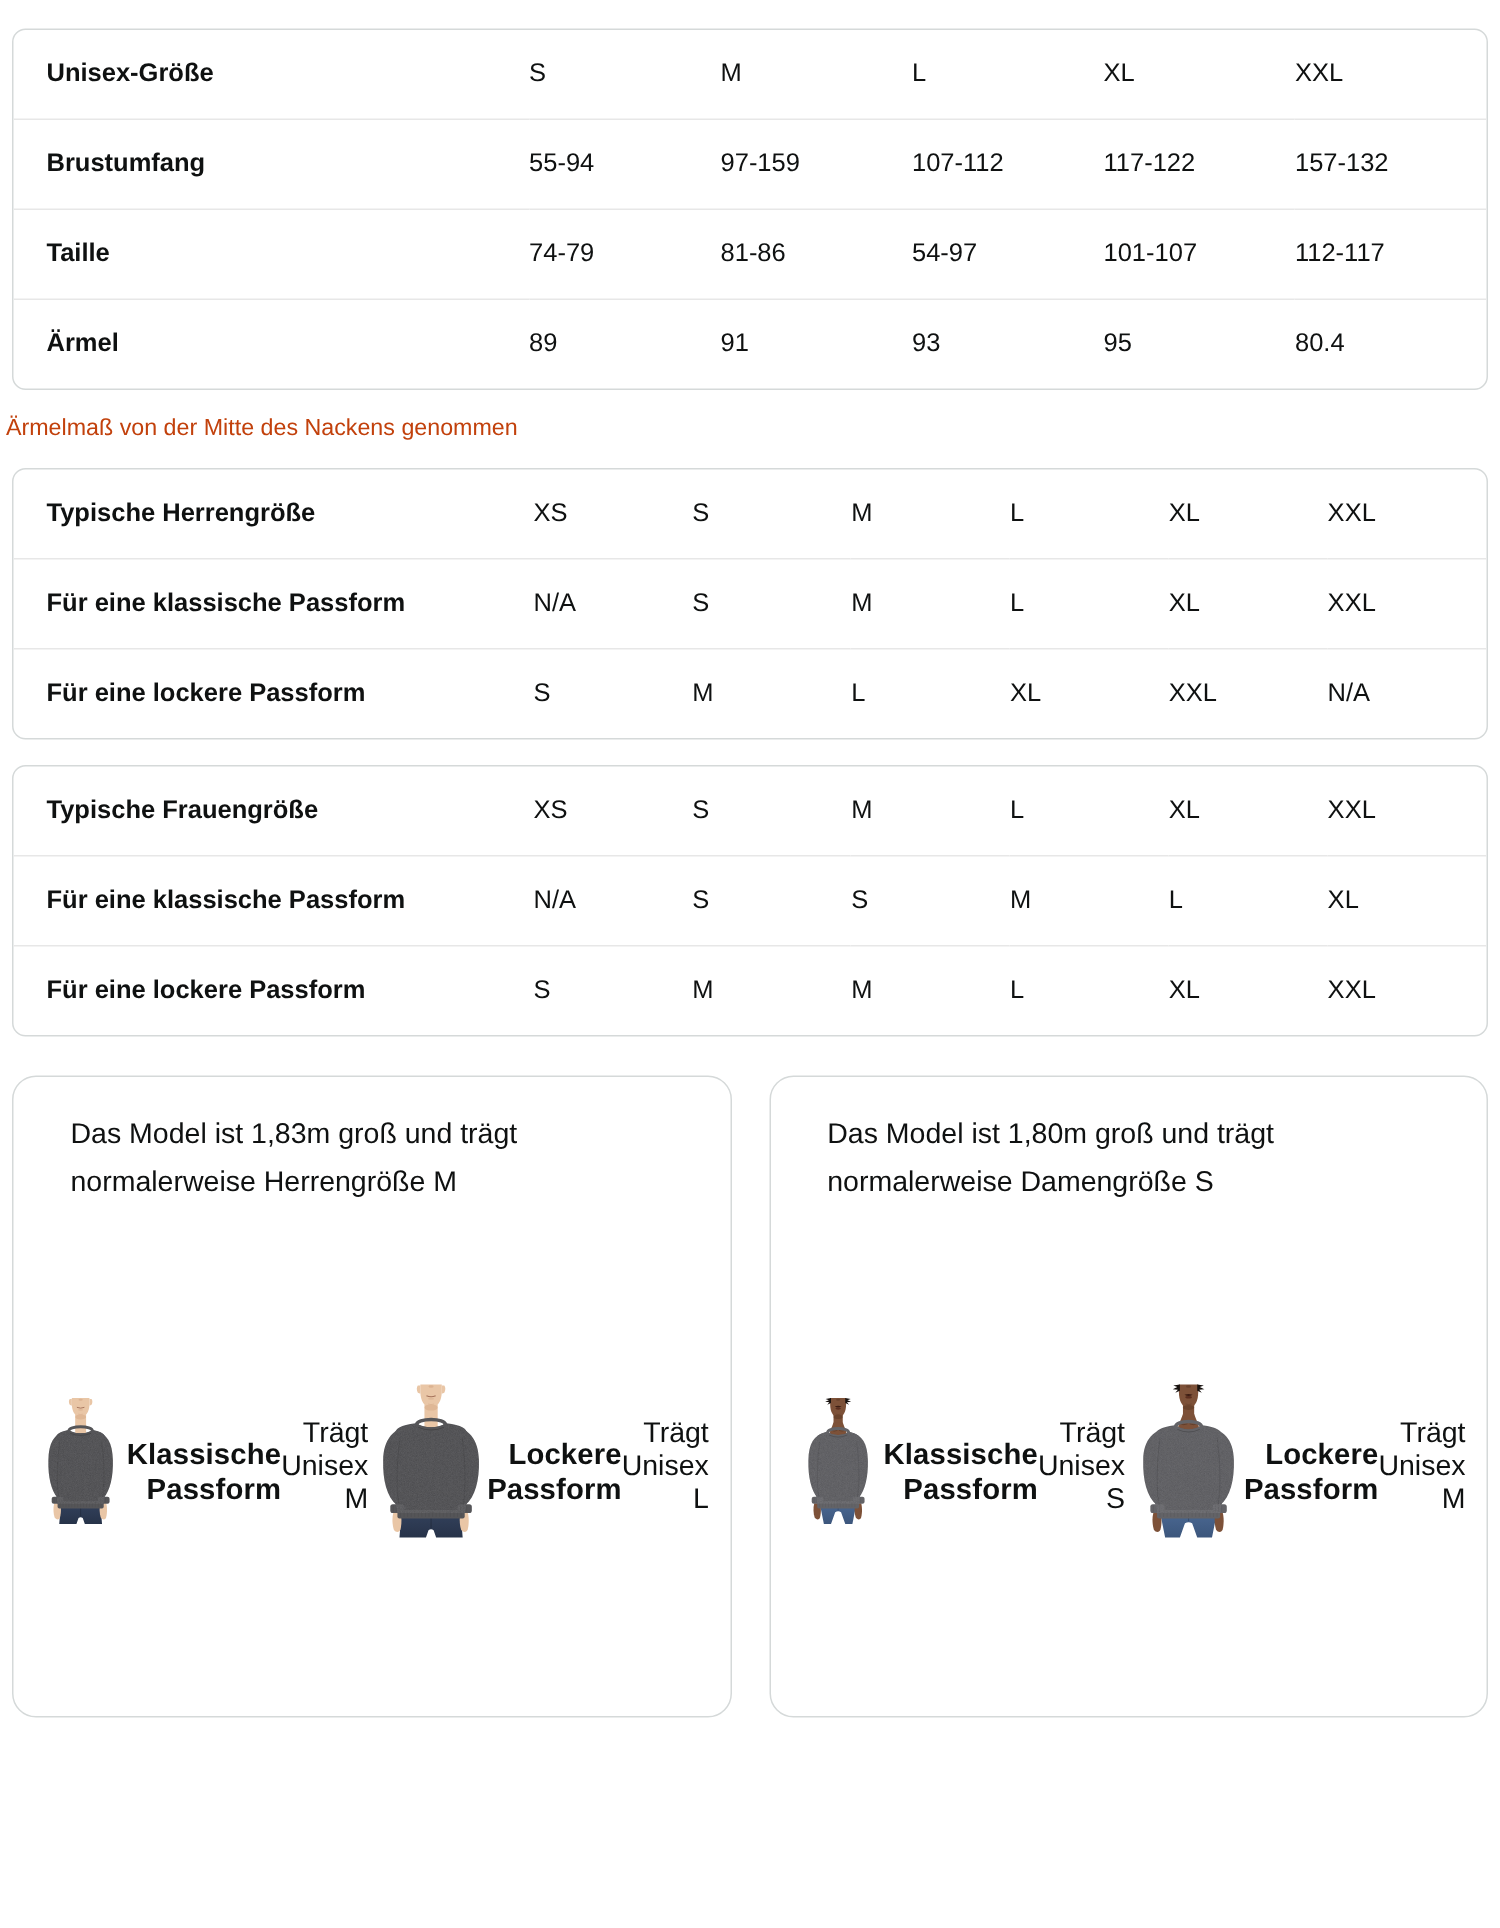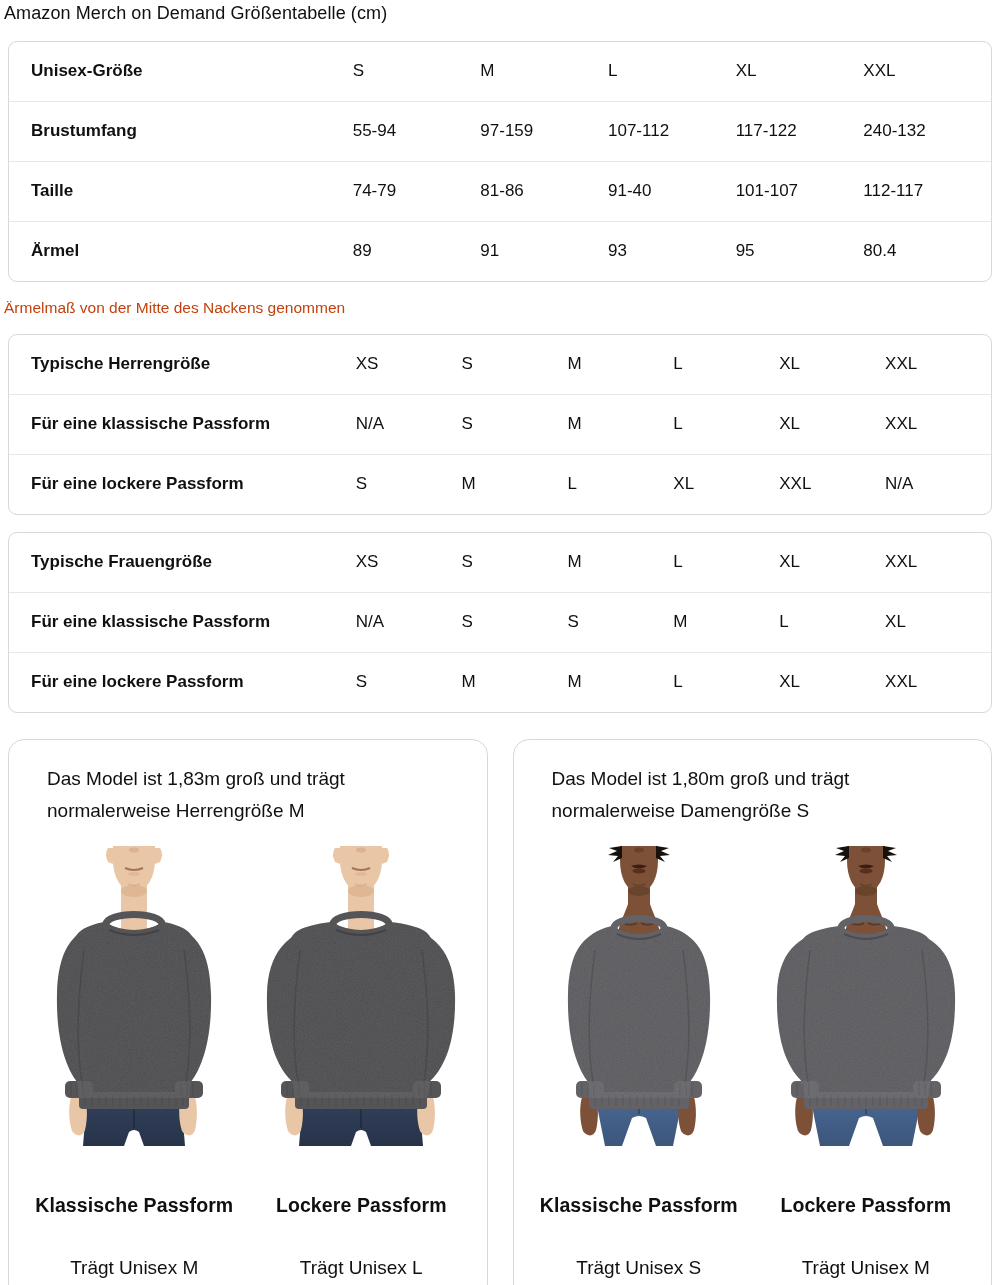--- a/index.html
+++ b/index.html
@@ -76,24 +76,23 @@
     margin: 0 24px;
   }
   .card-figures {
     display: flex;
     justify-content: space-between;
     margin-top: 19px;
   }
   .figure {
     width: 49.5%;
     display: flex;
-    flex-direction: column;
+    flex-direction: row;
     align-items: center;
     text-align: right;
-    gap: 33px;
   }
   svg.model {
     width: 100%;
     max-width: 222px;
     height: 300px;
     display: block;
   }
   .fit-label {
     font-size: 19.5px;
     font-weight: 700;
@@ -122,45 +121,44 @@
     </linearGradient>
     <linearGradient id="grad-jeans-w" x1="0" y1="0" x2="0" y2="1">
       <stop offset="0" stop-color="#4a6892"></stop>
       <stop offset="1" stop-color="#3c567c"></stop>
     </linearGradient>
   </defs>
 </svg>
 
 <div class="page">
 
-  <h1 class="page-title">Amazon Merch on Demand Größentabelle (cm)</h1>
 
   <table class="size-table t1">
     <tbody>
         <tr>
           <td class="lbl">Unisex-Größe</td>
           <td class="val">S</td>
           <td class="val">M</td>
           <td class="val">L</td>
           <td class="val">XL</td>
           <td class="val">XXL</td>
         </tr>
         <tr>
           <td class="lbl">Brustumfang</td>
           <td class="val">55-94</td>
           <td class="val">97-159</td>
           <td class="val">107-112</td>
           <td class="val">117-122</td>
-          <td class="val">240-132</td>
+          <td class="val">157-132</td>
         </tr>
         <tr>
           <td class="lbl">Taille</td>
           <td class="val">74-79</td>
           <td class="val">81-86</td>
-          <td class="val">91-40</td>
+          <td class="val">54-97</td>
           <td class="val">101-107</td>
           <td class="val">112-117</td>
         </tr>
         <tr>
           <td class="lbl">Ärmel</td>
           <td class="val">89</td>
           <td class="val">91</td>
           <td class="val">93</td>
           <td class="val">95</td>
           <td class="val">80.4</td>

